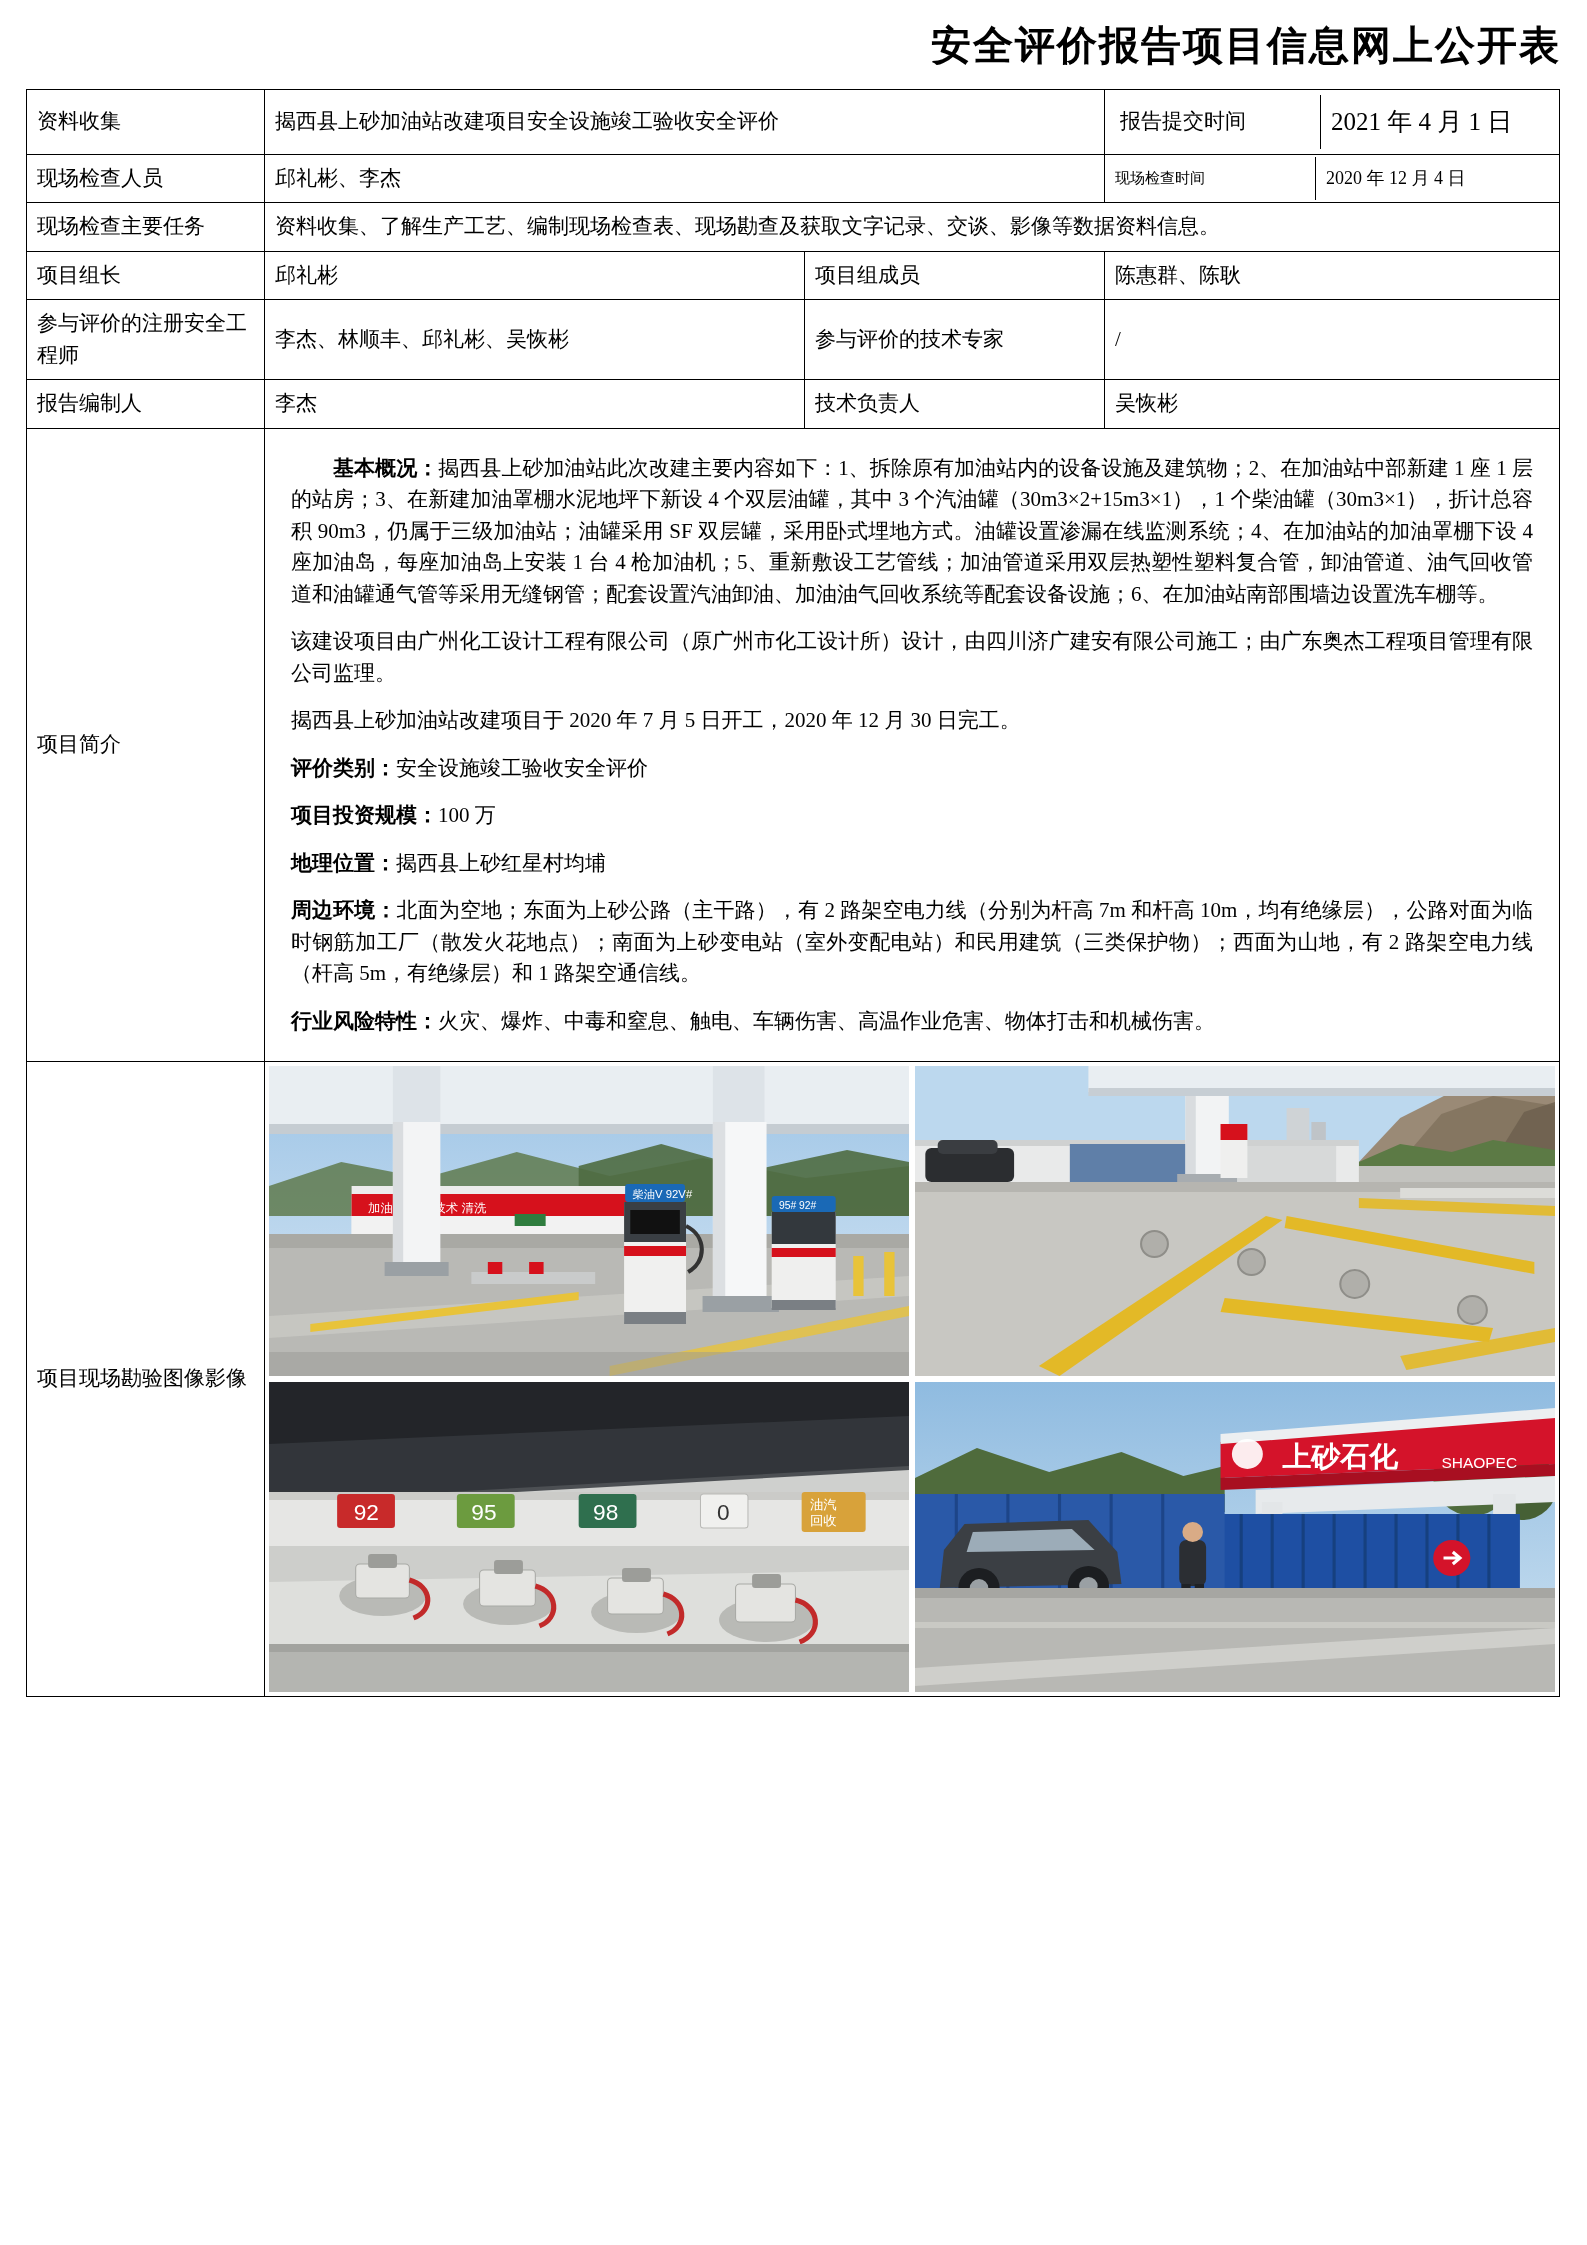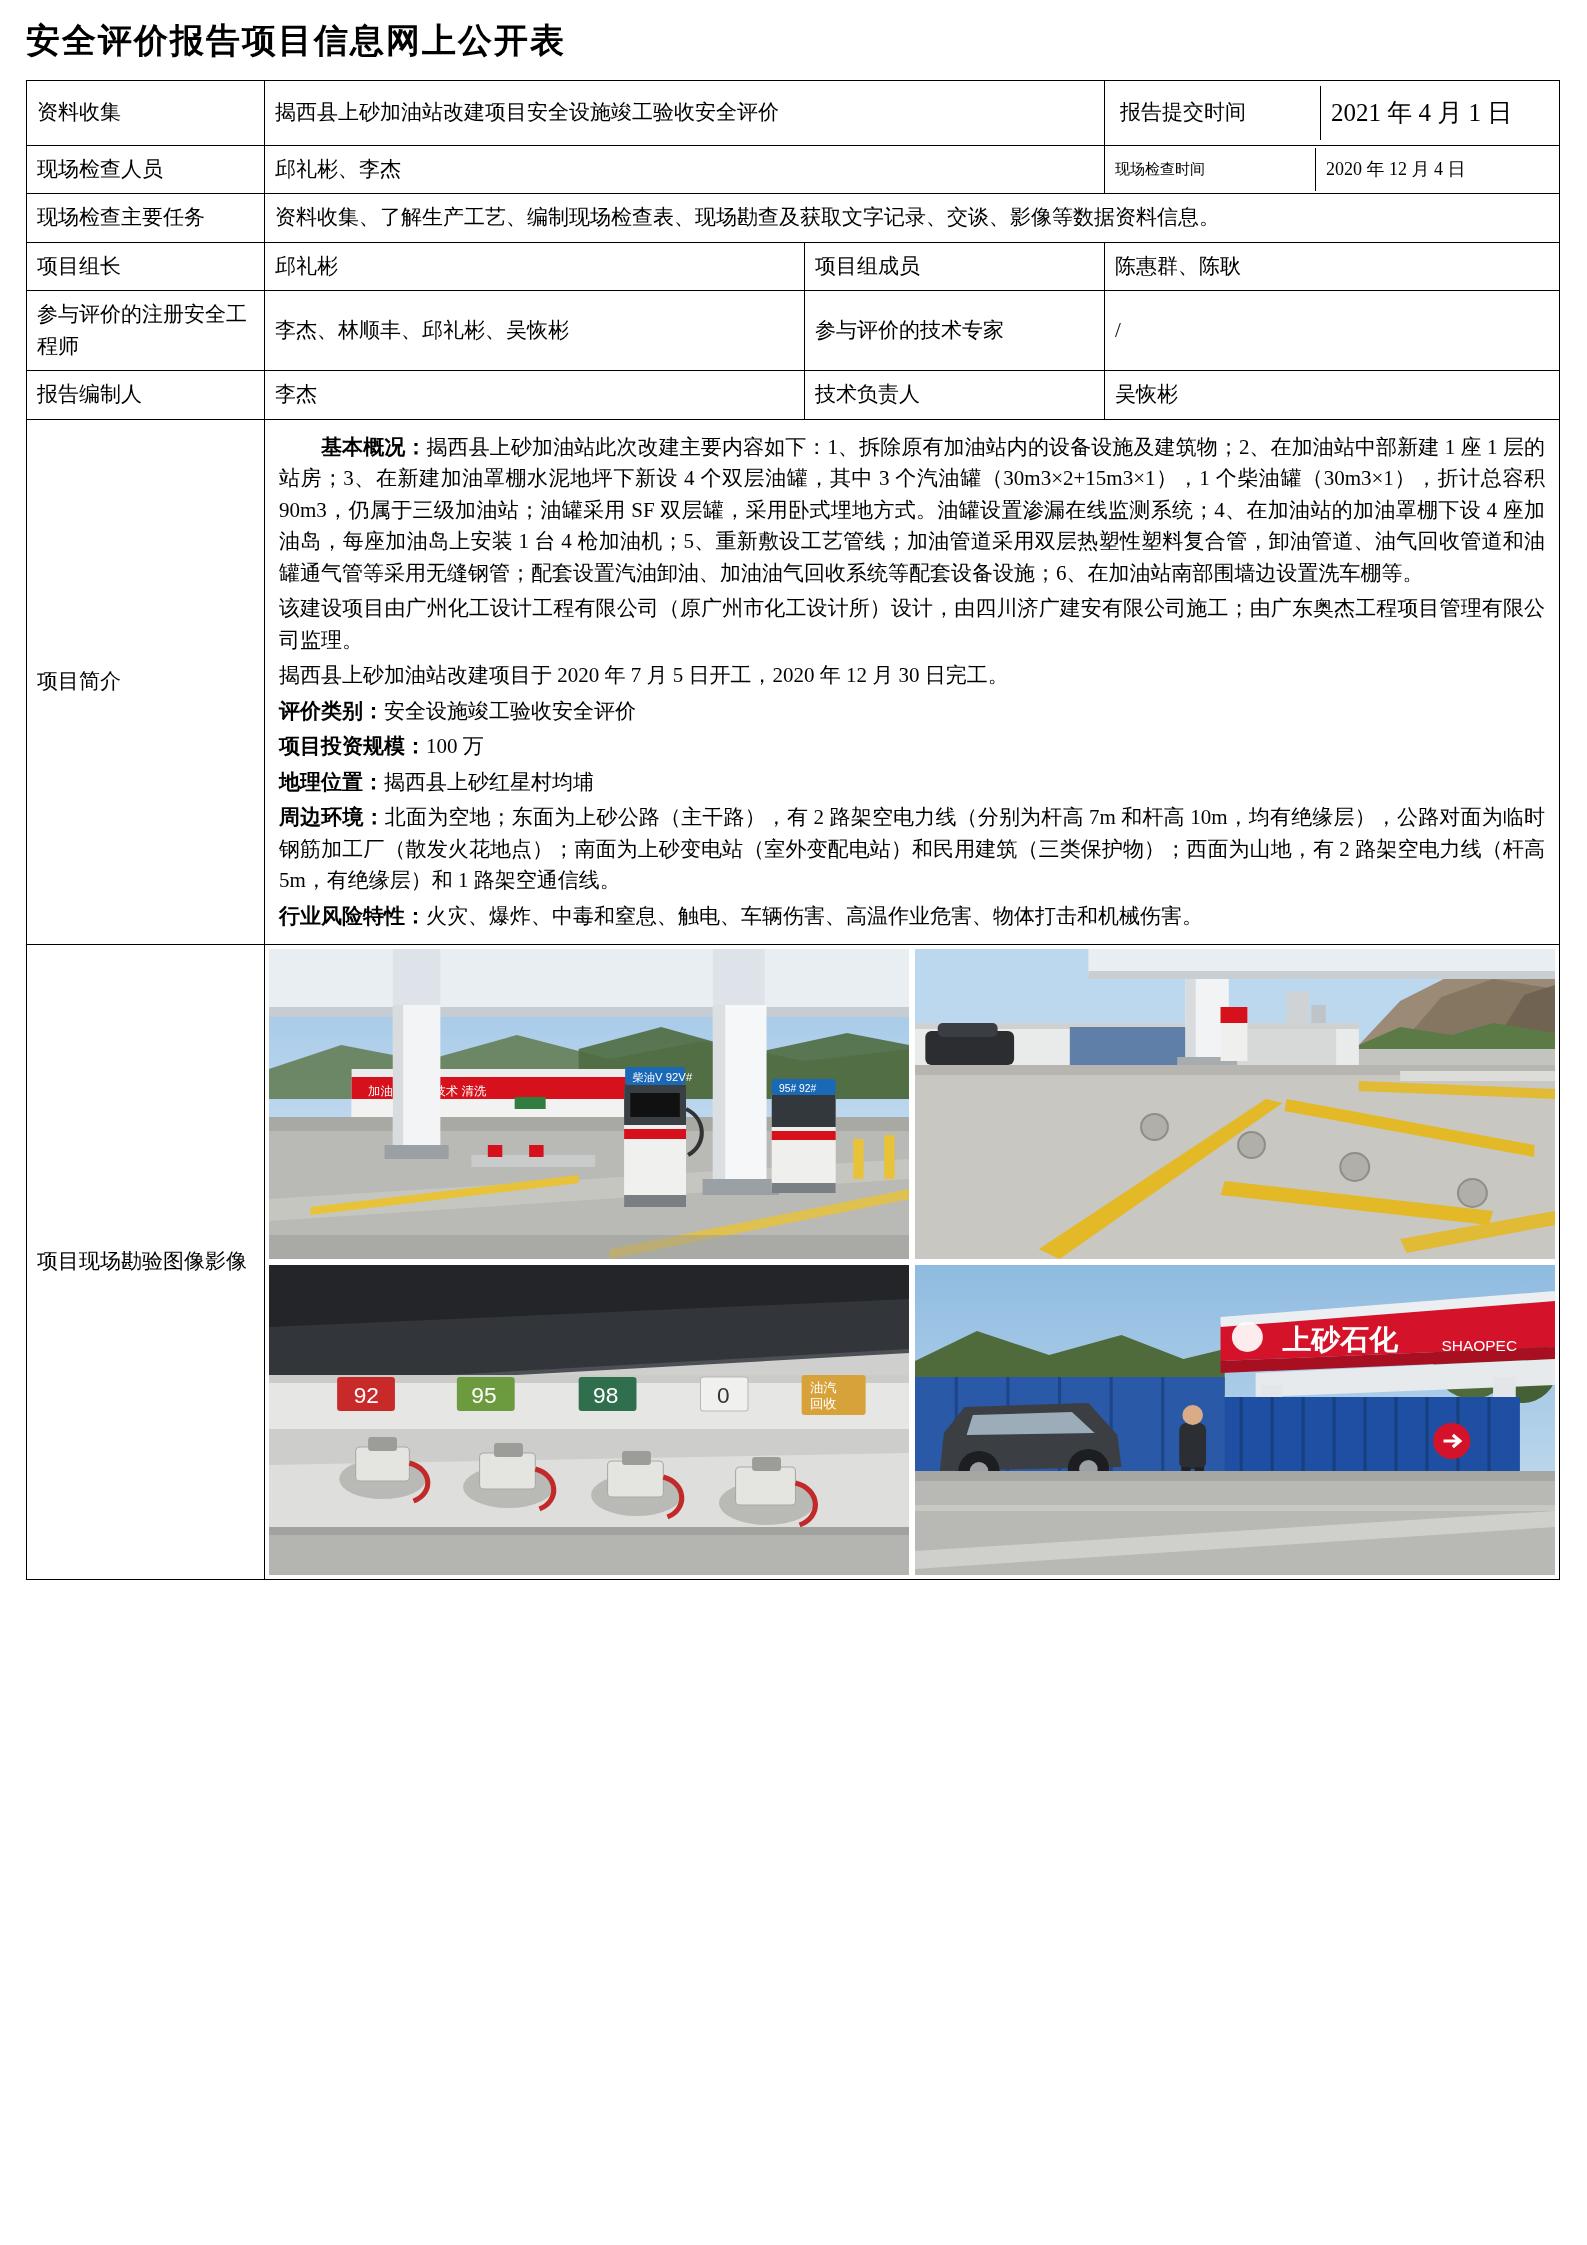--- a/index.html
+++ b/index.html
@@ -11,22 +11,22 @@
     width: 1587px;
     font-family: "Liberation Serif", "DejaVu Serif", serif;
     color: #000;
   }
   .page {
     width: 1587px;
     box-sizing: border-box;
     padding: 10px 26px 20px 26px;
   }
   .doc-title {
-    text-align: left;
-    font-size: 34px;
+    text-align: right;
+    font-size: 40px;
     font-weight: bold;
     letter-spacing: 2px;
     margin: 8px 0 16px 0;
     font-family: "Liberation Sans", "DejaVu Sans", sans-serif;
   }
   table.main {
     width: 1533px;
     border-collapse: collapse;
     table-layout: fixed;
   }
@@ -45,21 +45,21 @@
     width: 238px;
   }
   .intro-cell {
     vertical-align: top;
     text-align: justify;
     font-size: 20.5px;
     line-height: 1.62;
     padding: 10px 12px 12px 12px;
   }
   .intro-cell p {
-    margin: 4px;
+    margin: 16px;
     text-indent: 0;
     font-family: Liberation Serif, serif;
   }
   .intro-cell p.ind {
     text-indent: 2em;
   }
   .b {
     font-weight: bold;
   }
   .label-mid {

